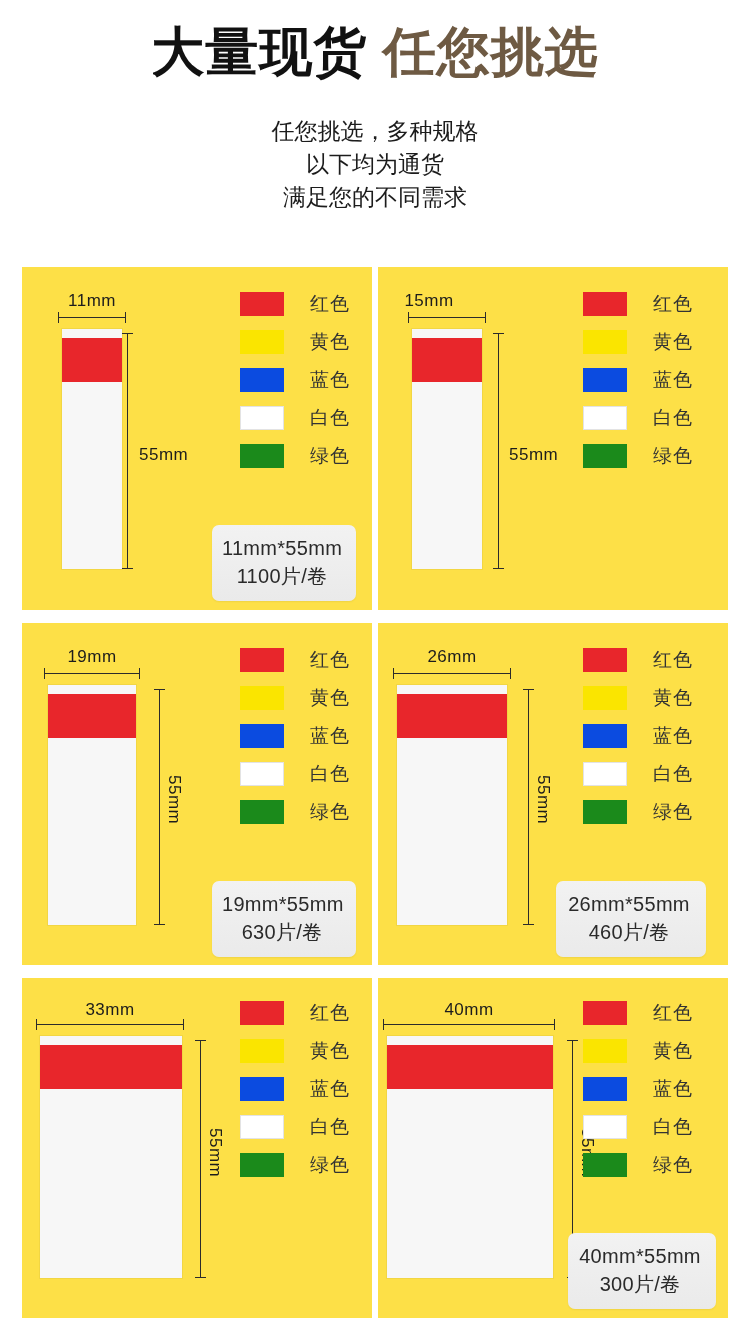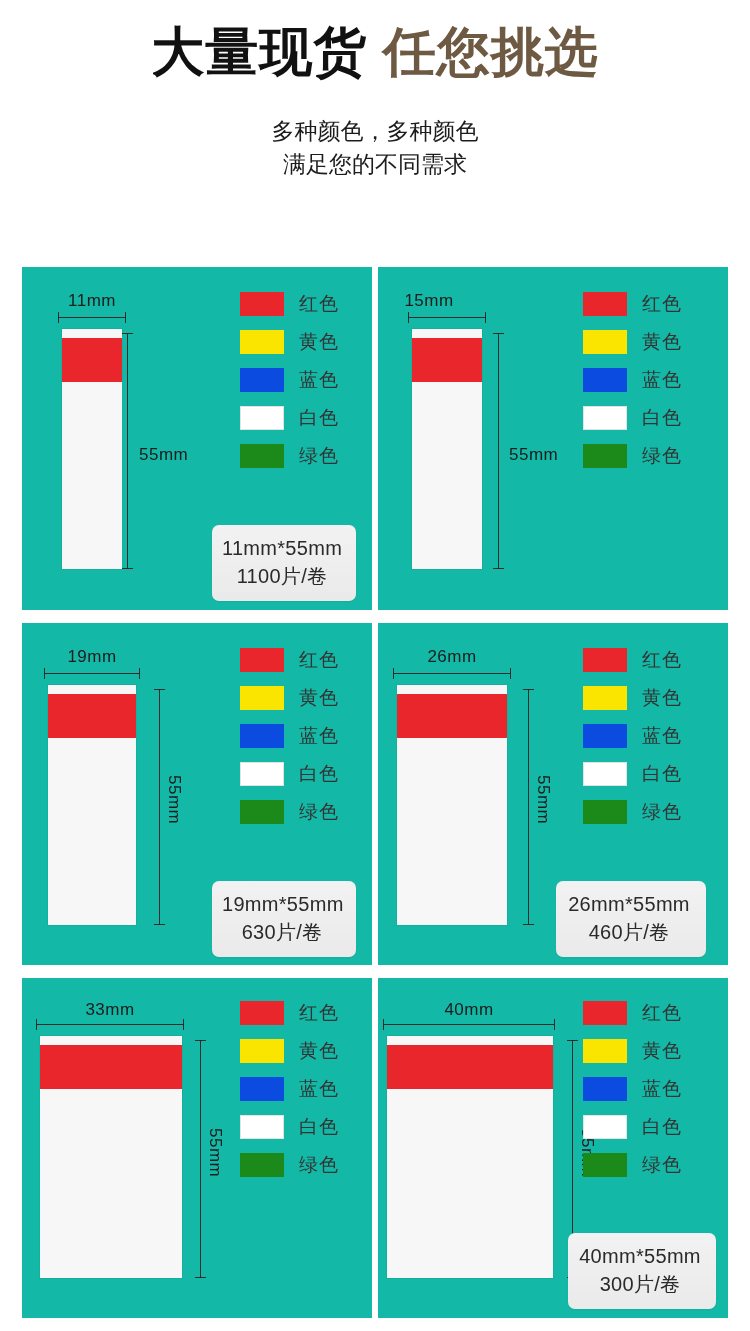--- a/index.html
+++ b/index.html
@@ -52,21 +52,21 @@
     display: flex;
     justify-content: space-between;
     padding: 0 22px;
     box-sizing: border-box;
     margin-bottom: 13px;
   }
   .card {
     position: relative;
     width: 350px;
     height: 343px;
-    background: #14b8a6;
+    background: #fde047;
     box-sizing: border-box;
     overflow: hidden;
   }
   .row-2 .card { height: 342px; }
   .row-3 .card { height: 340px; }
 
   
   .dim-w {
     position: absolute;
     height: 1px;
@@ -144,21 +144,21 @@
   }
   .swatch {
     width: 44px;
     height: 24px;
     flex: 0 0 auto;
   }
   .swatch-white {
     box-shadow: inset 0 0 0 1px #e3e3e3;
   }
   .legend-label {
-    margin-left: 15px;
+    margin-left: 26px;
     font-size: 19px;
     color: #333333;
     letter-spacing: 1px;
     white-space: nowrap;
   }
 
   
   .spec-box {
     position: absolute;
     background: linear-gradient(180deg, #f2f2f2 0%, #eaeaea 100%);
@@ -177,21 +177,22 @@
   }
 </style>
 </head>
 <body>
 
 <div class="header">
   <div class="title">
     <span class="title-dark">大量现货</span><span class="title-dark">&nbsp;</span><span class="title-accent">任您挑选</span>
   </div>
   <div class="subtitle">
-    <div>多种颜色，多种颜色</div>
+    <div>任您挑选，多种规格</div>
+    <div>以下均为通货</div>
     <div>满足您的不同需求</div>
   </div>
 </div>
 
 <div class="grid">
 
   <div class="row row-1">
 
     <div class="card">
       <div class="dim-w-label" style="left:36px; top:24px; width:68px;">11mm</div>

